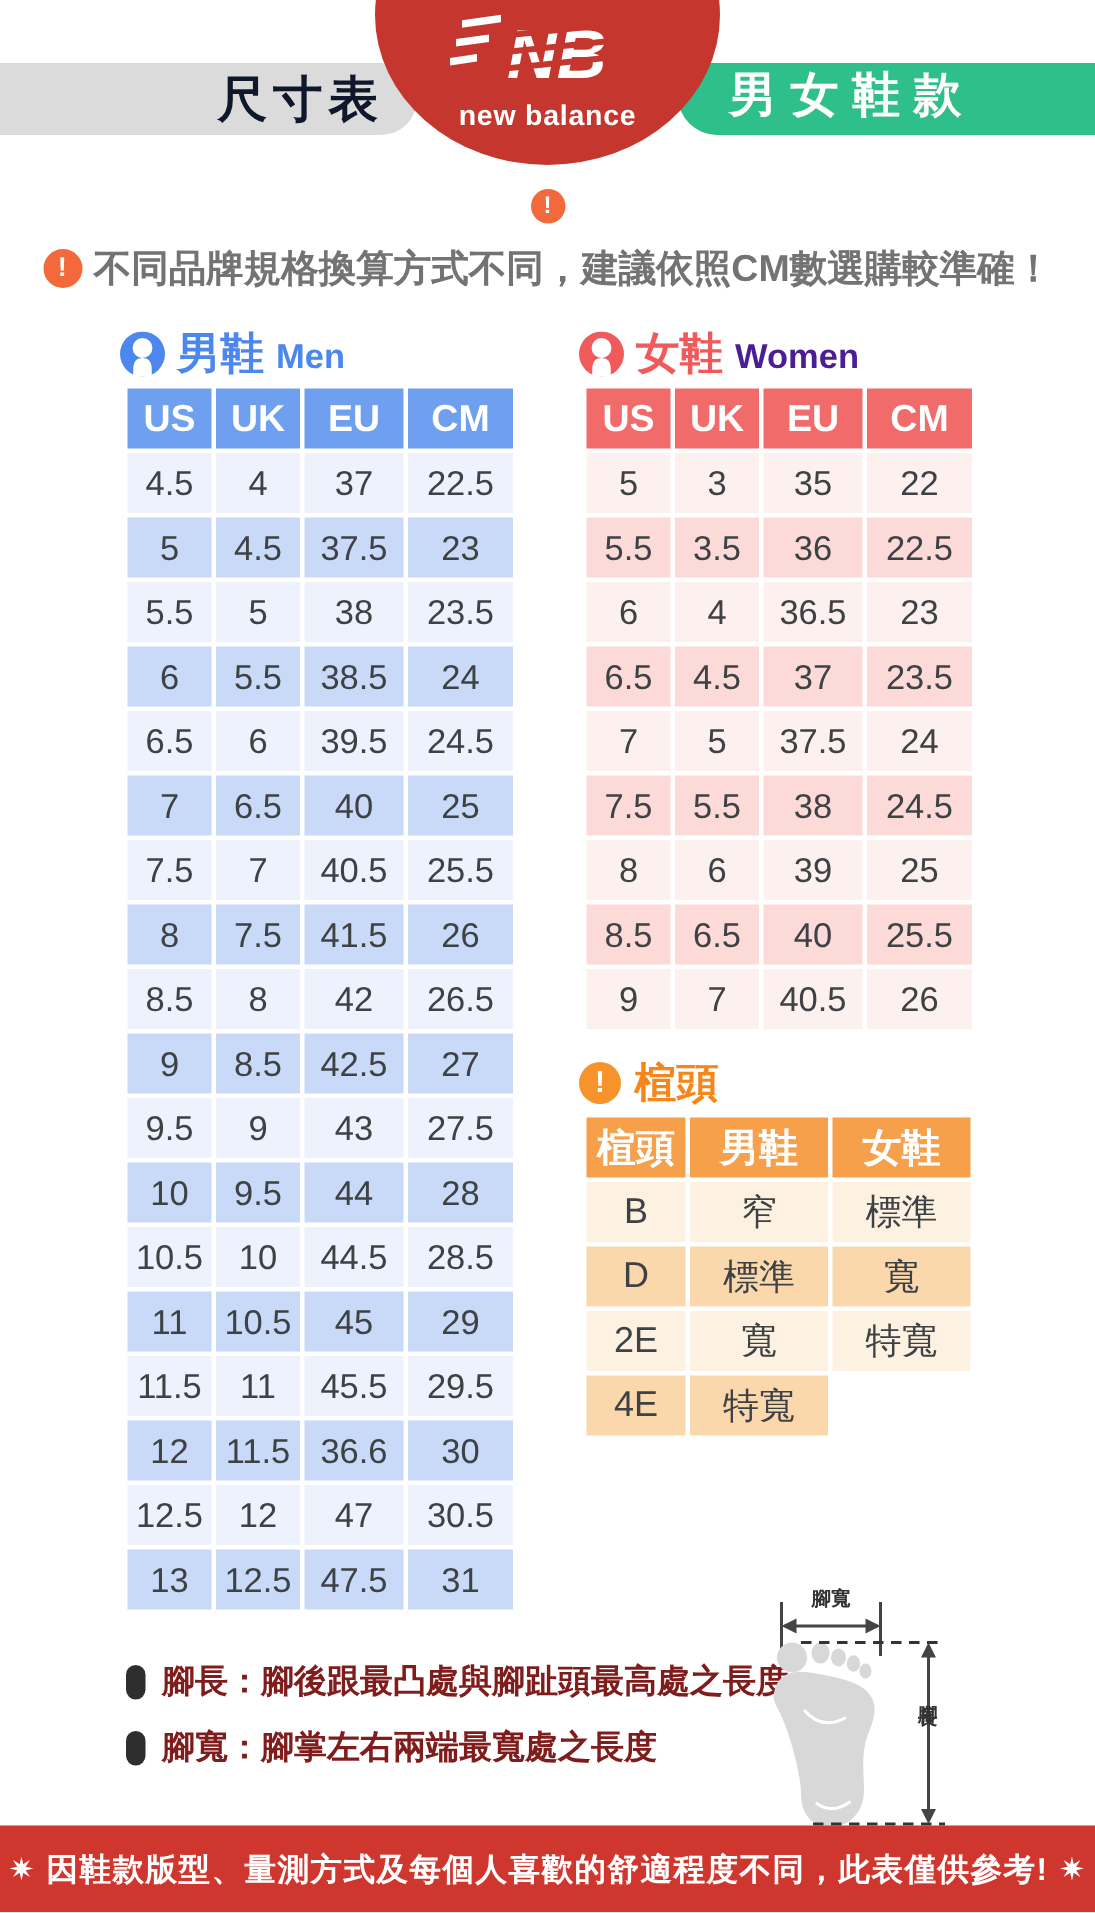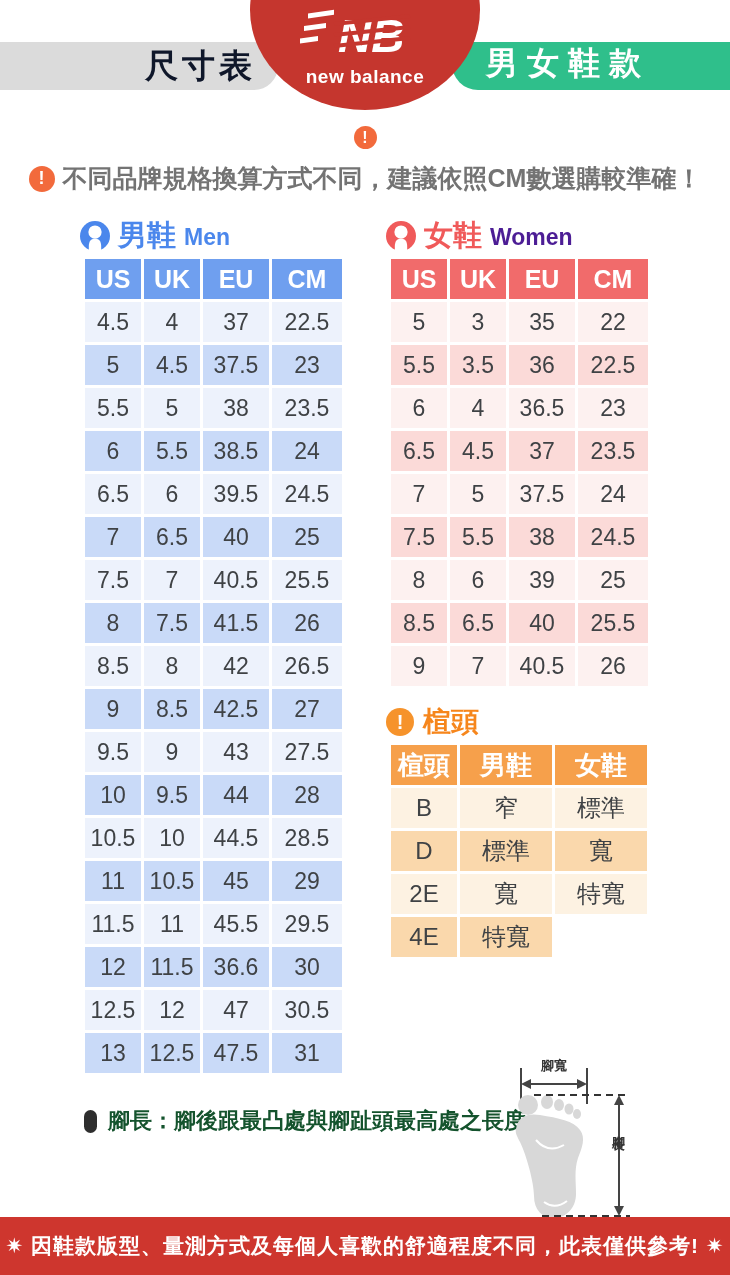--- a/index.html
+++ b/index.html
@@ -71,21 +71,21 @@
   .width-table td{font-size:24px;}
   .width-table tbody tr:nth-child(odd) td{background:#fdf2e2;}
   .width-table tbody tr:nth-child(even) td{background:#fad8ac;}
   .width-table tbody td:empty{background:#ffffff !important;}
 
   
   .note{position:absolute;left:84px;display:flex;align-items:center;gap:11px;}
   .note1{top:1106px;}
   .note2{top:1150px;}
   .bullet{width:13px;height:23px;background:#2e2e2e;border-radius:7px;flex:none;}
-  .note .ntxt{font-size:22px;font-weight:bold;color:#14532d;}
+  .note .ntxt{font-size:22px;font-weight:bold;color:#7f1d1d;}
 
   
   .diagram{position:absolute;left:506px;top:1042px;width:210px;height:180px;margin-top:12px;}
   .vlabel{position:absolute;left:103px;top:72px;writing-mode:vertical-rl;text-orientation:upright;
           font-size:13px;font-weight:bold;color:#333;letter-spacing:2px;}
 
   
   .footer{position:absolute;left:0;top:1217px;width:730px;height:58px;background:#ce362e;
           display:flex;align-items:center;justify-content:center;text-align:center;}
   .footer span{color:#ffffff;font-size:21px;font-weight:bold;letter-spacing:1px;}
@@ -384,20 +384,24 @@
           <td>特寬</td>
           <td></td>
         </tr>
       </tbody>
   </table>
 
   <div class="note note1">
     <span class="bullet"></span>
     <span class="ntxt">腳長：腳後跟最凸處與腳趾頭最高處之長度</span>
   </div>
+  <div class="note note2">
+    <span class="bullet"></span>
+    <span class="ntxt">腳寬：腳掌左右兩端最寬處之長度</span>
+  </div>
 
   <div class="diagram">
     <svg width="210" height="180" viewBox="0 0 210 180">
 
       <text x="48" y="16" text-anchor="middle" font-size="13" font-weight="bold" fill="#333" font-family="Liberation Sans, DejaVu Sans, sans-serif">腳寬</text>
 
       <g stroke="#444" stroke-width="2">
         <line x1="15" y1="14" x2="15" y2="50"></line>
         <line x1="81" y1="14" x2="81" y2="50"></line>
         <line x1="17" y1="30" x2="79" y2="30"></line>

